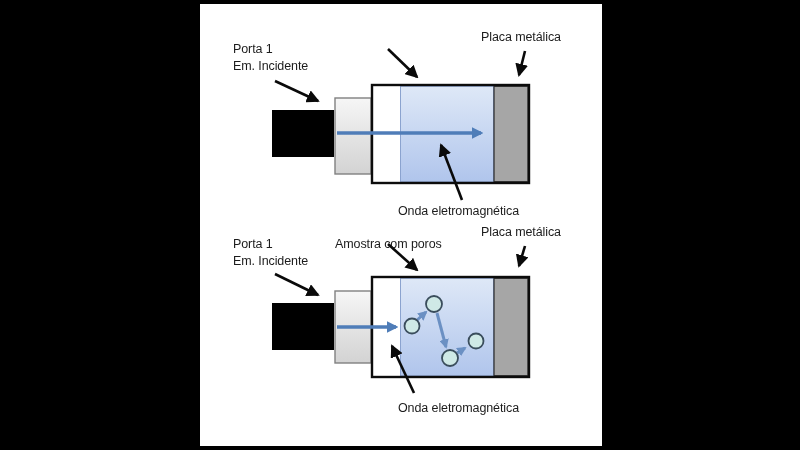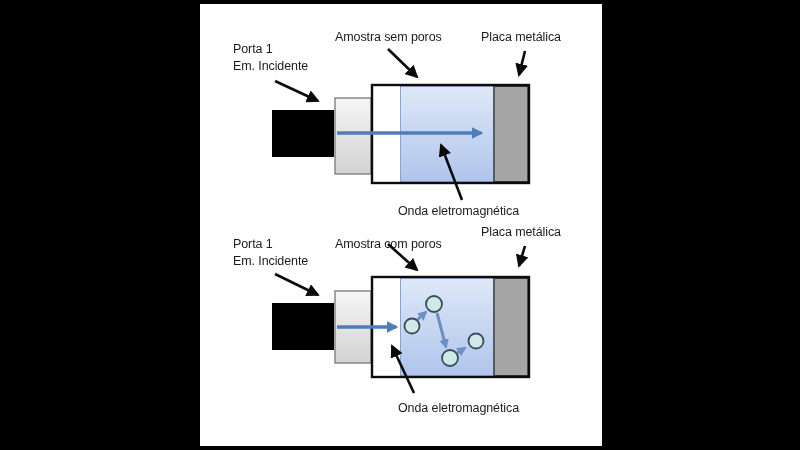--- a/index.html
+++ b/index.html
@@ -92,21 +92,20 @@
       <line x1="388" y1="244" x2="417" y2="270" stroke="#0a0a0a" stroke-width="2.6" marker-end="url(#mBlack)"></line>
       <line x1="525" y1="246" x2="519" y2="266" stroke="#0a0a0a" stroke-width="2.6" marker-end="url(#mBlack)"></line>
       <line x1="414" y1="393" x2="392" y2="346" stroke="#0a0a0a" stroke-width="2.6" marker-end="url(#mBlack)"></line>
     </g>
   </svg>
 
   <div class="lbl" style="left:233px; top:41px;">
     <div>Porta 1</div>
     <div>Em. Incidente</div>
   </div>
-  <div class="lbl" style="left:335px; top:29px;">Amostra sem poros</div>
   <div class="lbl" style="left:481px; top:29px;">Placa metálica</div>
   <div class="lbl" style="left:398px; top:203px;">Onda eletromagnética</div>
 
   <div class="lbl" style="left:233px; top:236px;">
     <div>Porta 1</div>
     <div>Em. Incidente</div>
   </div>
   <div class="lbl" style="left:335px; top:236px;">Amostra com poros</div>
   <div class="lbl" style="left:481px; top:224px;">Placa metálica</div>
   <div class="lbl" style="left:398px; top:400px;">Onda eletromagnética</div>

